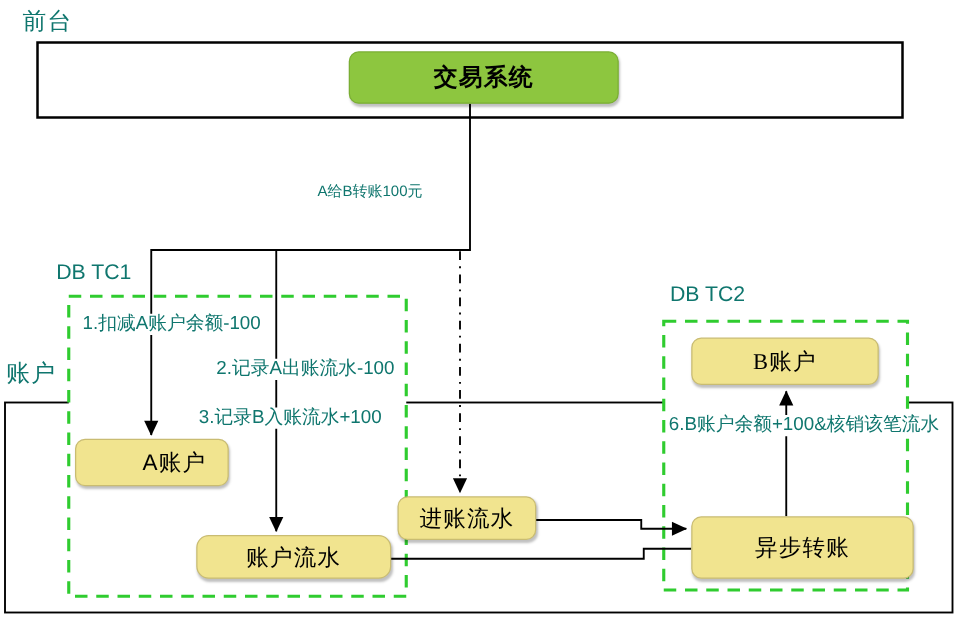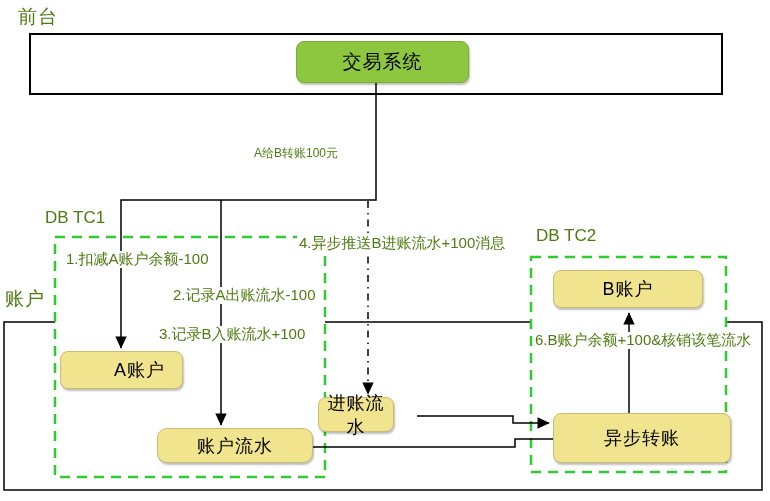--- a/index.html
+++ b/index.html
@@ -11,21 +11,21 @@
   #diagram-svg{position:absolute;left:0;top:0;z-index:1;}
   .node{
     position:absolute;z-index:2;display:flex;align-items:center;justify-content:center;
     border-radius:8px;box-sizing:border-box;text-align:center;
     box-shadow:1px 2px 2px rgba(0,0,0,0.25);
     font-size:18px;letter-spacing:1px;color:#000;
   }
   .node.green{background:#8dc63f;border:1px solid #7aae33;font-size:19px;}
   .node.yellow{background:#f1e48f;border:1px solid #c9bc72;}
   .lbl{
-    position:absolute;z-index:2;white-space:nowrap;color:#4d7c0f;
+    position:absolute;z-index:2;white-space:nowrap;color:#0f766e;
   }
   .section-lbl{font-size:19px;letter-spacing:1px;}
   .tc-lbl{font-size:17px;}
   .step{font-size:15px;background:#ffffff;padding:0 2px;line-height:1.1;}
   .transfer{font-size:12px;background:#ffffff;padding:0 2px;}
 </style>
 </head>
 <body>
 
 <div id="stage">
@@ -56,39 +56,38 @@
     <path d="M417 416 L513 416 L513 423 L549 423" fill="none" stroke="#000" stroke-width="1.5" marker-end="url(#arrow)"></path>
 
     <path d="M553 439 L515 439 L515 447 L292 447" fill="none" stroke="#000" stroke-width="1.5" marker-end="url(#arrow)"></path>
   </svg>
 
   <div class="lbl section-lbl" style="left:18px;top:4px;">前台</div>
   <div class="lbl tc-lbl" style="left:45px;top:208px;">DB TC1</div>
   <div class="lbl tc-lbl" style="left:536px;top:226px;">DB TC2</div>
   <div class="lbl section-lbl" style="left:5px;top:286px;">账户</div>
 
-  <div class="node green" style="left:296px;top:41px;width:173px;height:42px;">交易系统</div>
+  <div class="node green" style="left:279px;top:41px;width:216px;height:42px;font-weight:bold;">交易系统</div>
 
   <div class="node yellow" style="left:60px;top:351px;width:123px;height:38px;padding-left:36px;">A账户</div>
 
   <div class="node yellow" style="left:157px;top:428px;width:156px;height:35px;border-radius:10px;">账户流水</div>
 
-  <div class="node yellow" style="left:318px;top:397px;width:76px;height:35px;">进账流水</div>
+  <div class="node yellow" style="left:318px;top:397px;width:111px;height:35px;">进账流水</div>
 
-  <div class="node yellow" style="left:553px;top:270px;width:150px;height:38px;">B账户</div>
+  <div class="node yellow" style="left:553px;top:270px;width:150px;height:38px;font-family:Liberation Serif, serif;">B账户</div>
 
   <div class="node yellow" style="left:553px;top:413px;width:178px;height:50px;">异步转账</div>
 
   <div class="lbl transfer" style="left:252px;top:145px;">A给B转账100元</div>
 
   <div class="lbl step" style="left:64px;top:251px;">1.扣减A账户余额-100</div>
 
   <div class="lbl step" style="left:171px;top:287px;text-align:right;">2.记录A出账流水-100</div>
 
   <div class="lbl step" style="left:157px;top:326px;">3.记录B入账流水+100</div>
 
-  <div class="lbl step" style="left:297px;top:235px;">4.异步推送B进账流水+100消息</div>
 
 
   <div class="lbl step" style="left:533px;top:332px;">6.B账户余额+100&amp;核销该笔流水</div>
 
 
 </div>
 
 </body></html>

